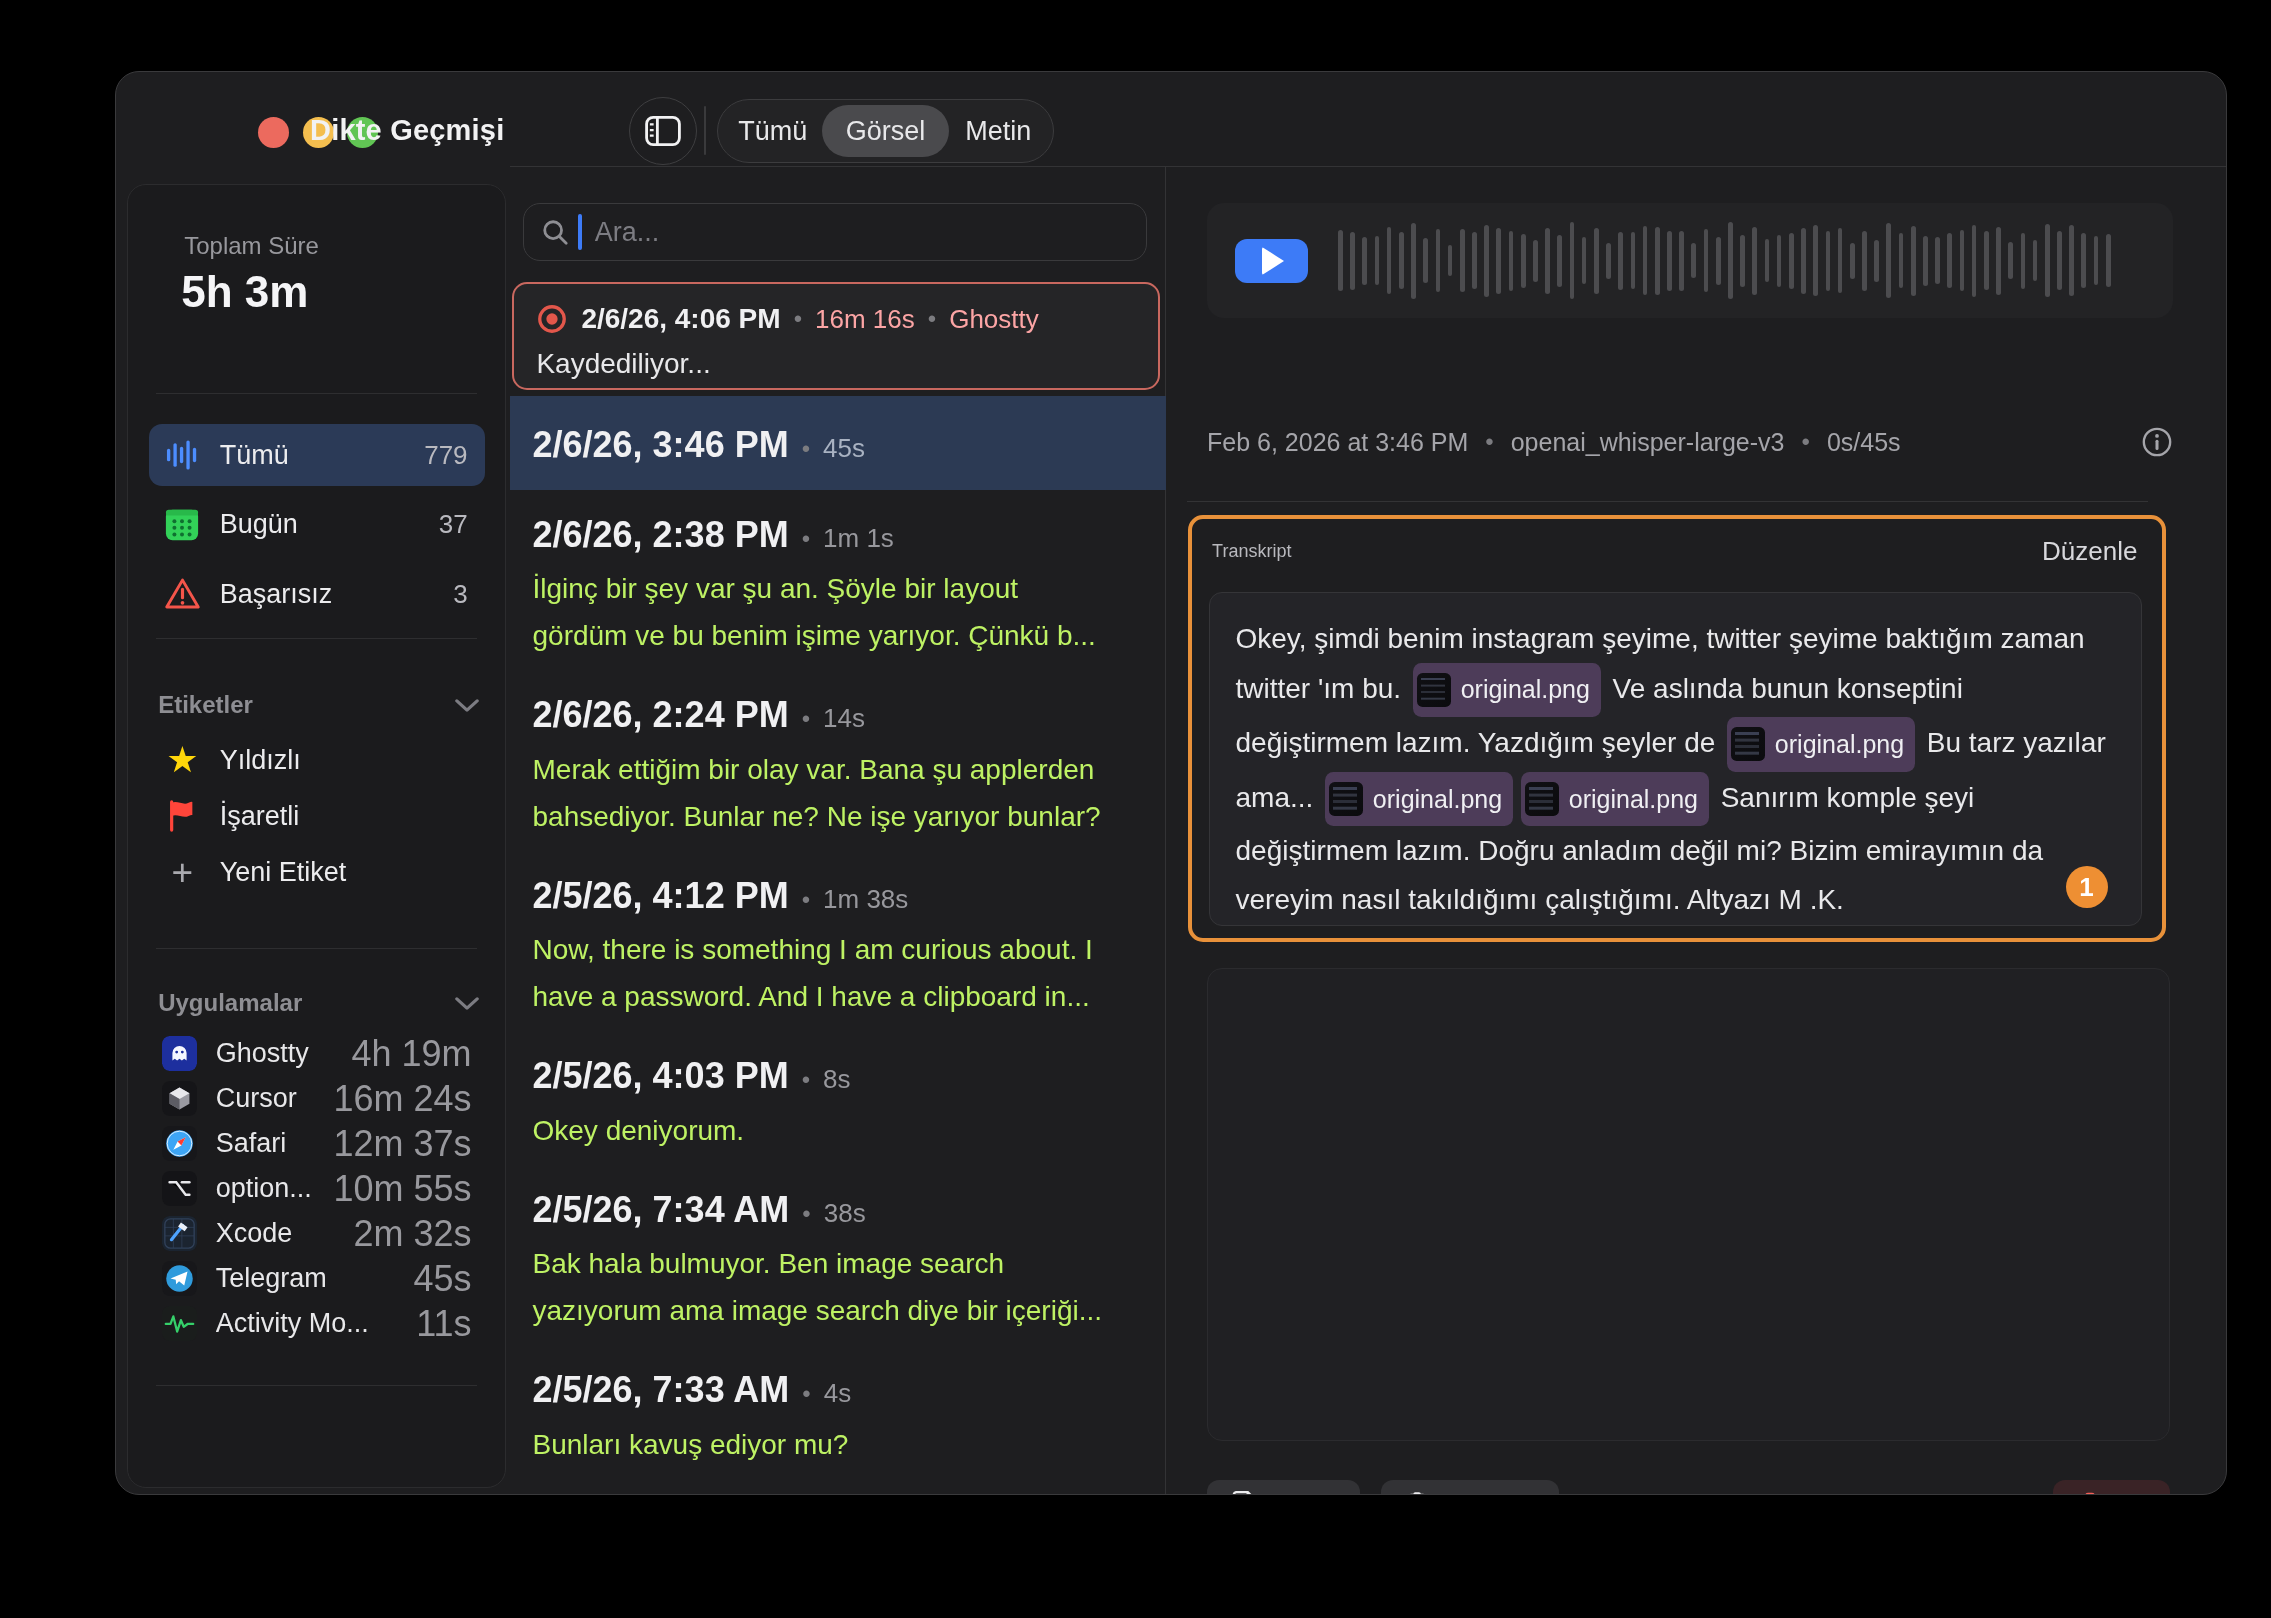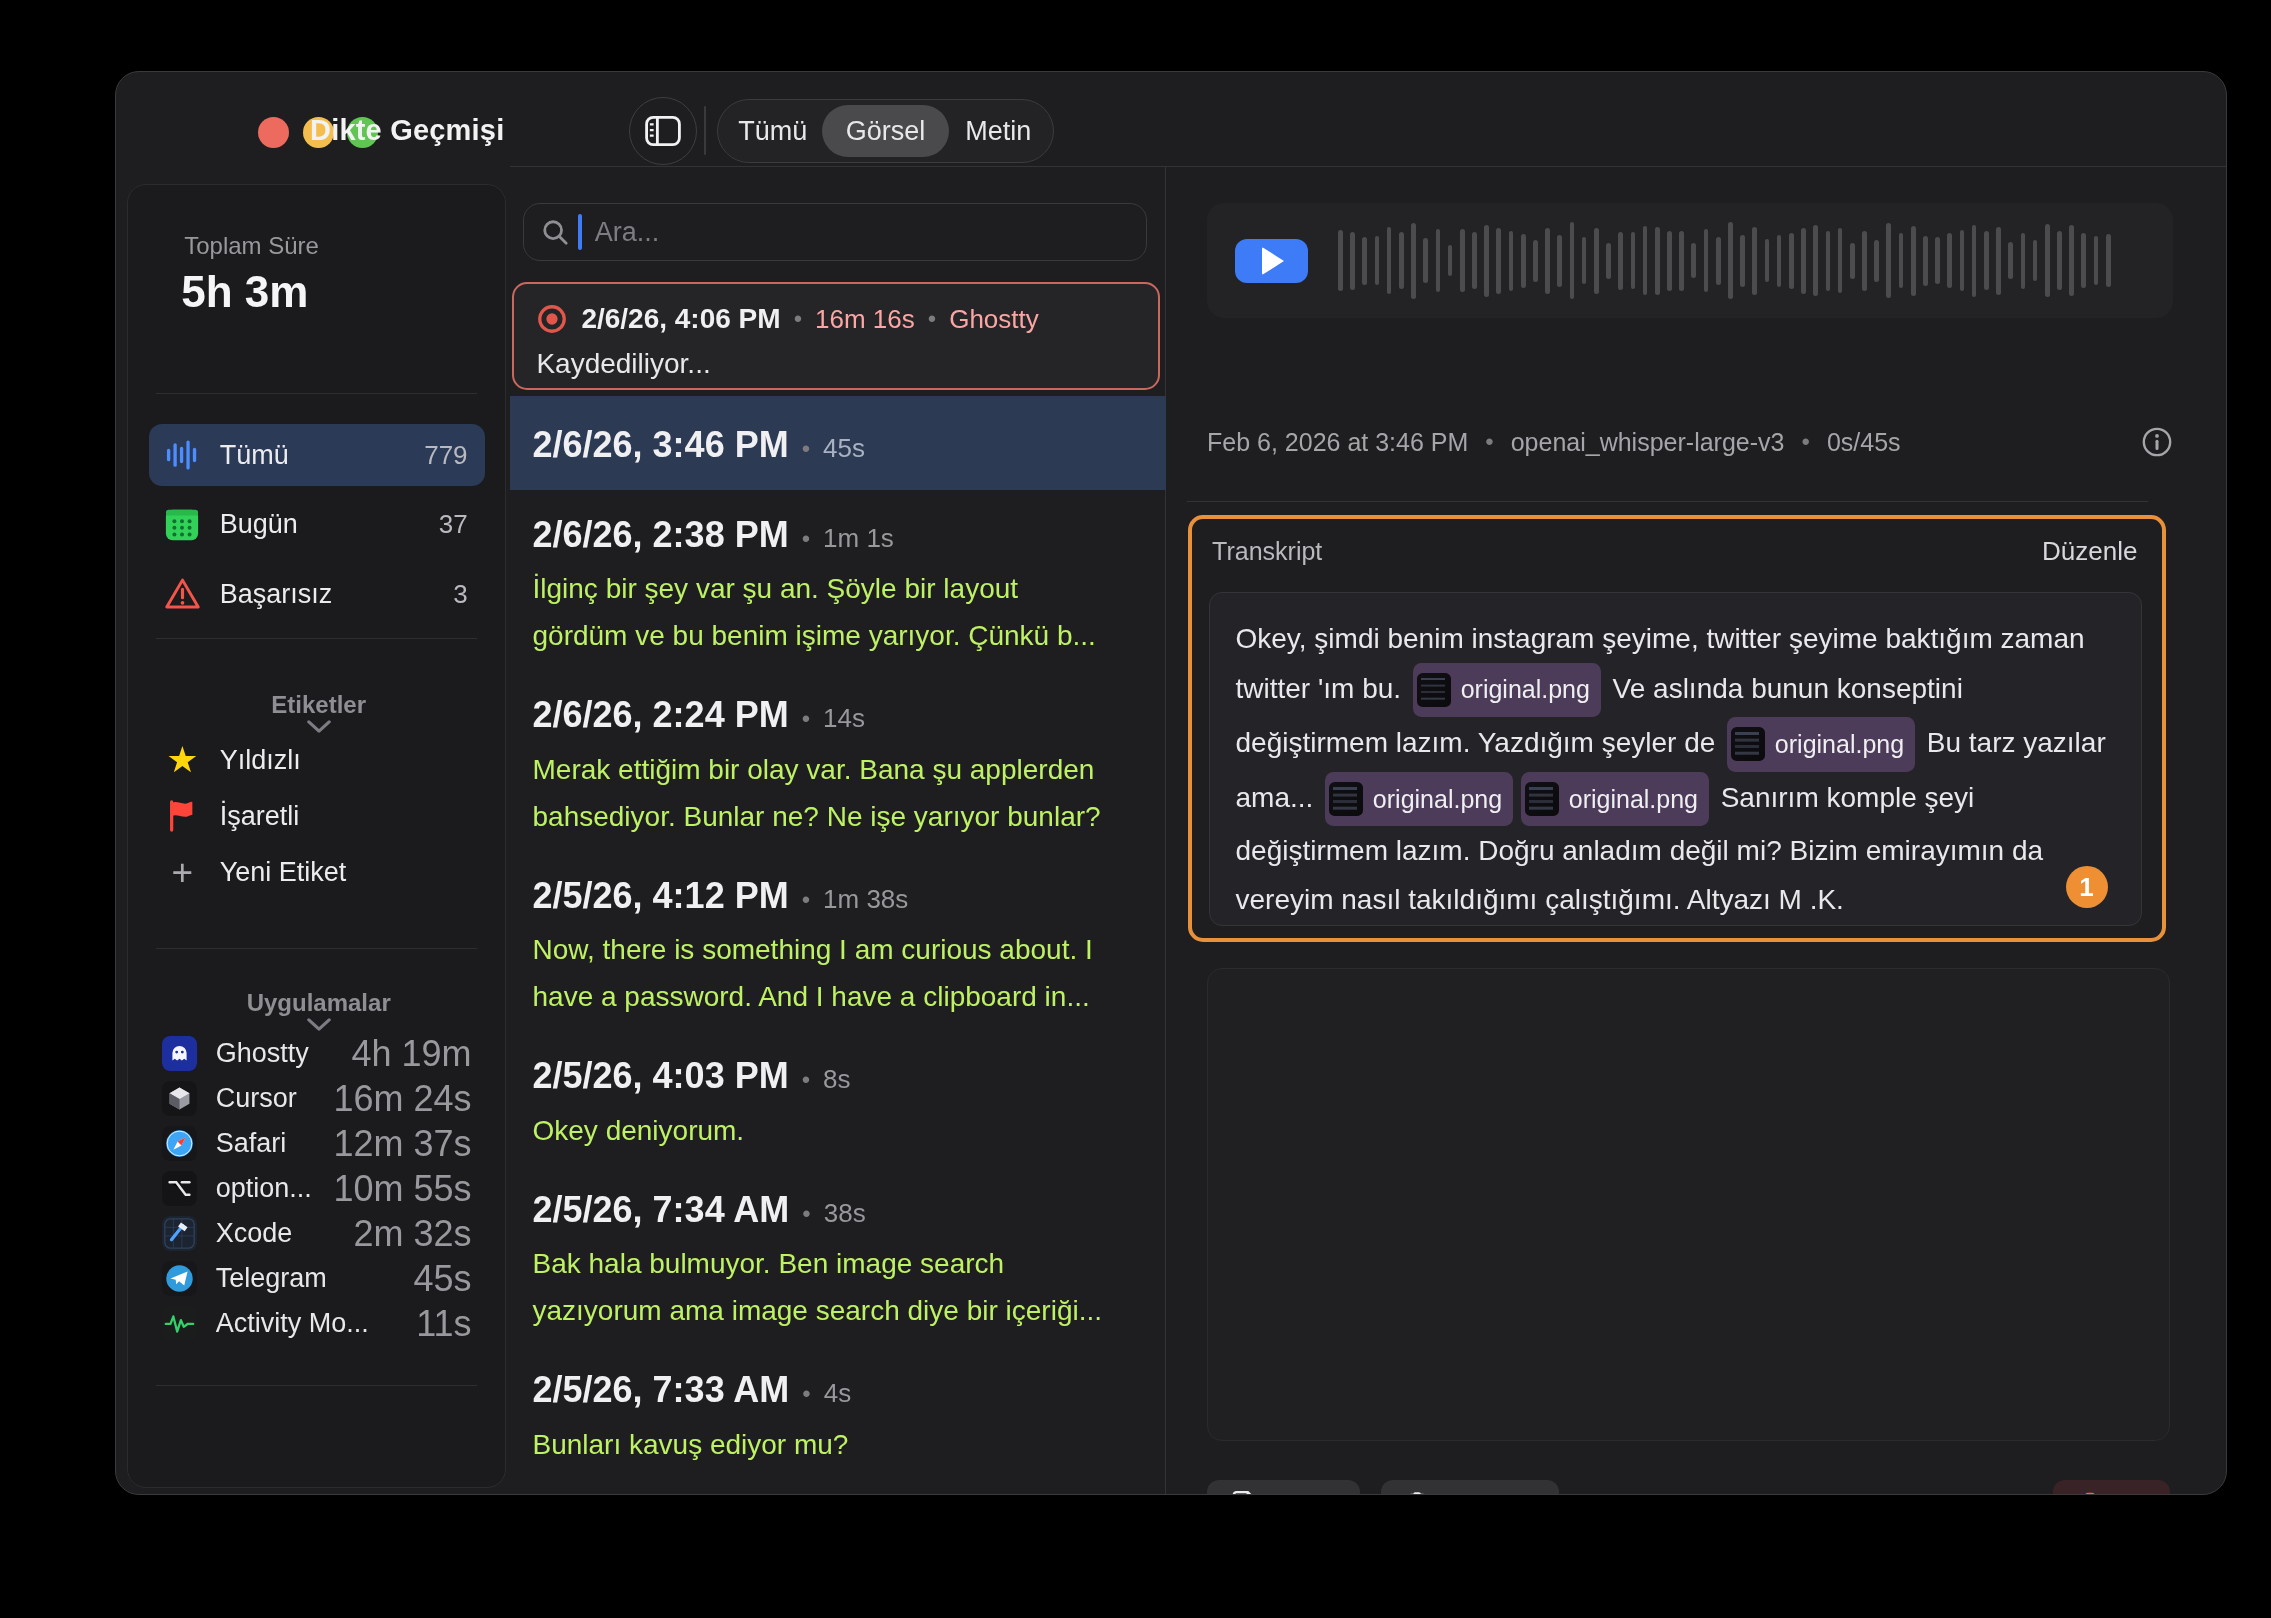--- a/index.html
+++ b/index.html
@@ -29,21 +29,21 @@
   .sb-label{position:absolute;left:56px;top:47px;font-size:24px;color:#98989D;}
   .sb-total{position:absolute;left:53px;top:82px;font-size:44px;font-weight:700;color:#F5F5F7;}
   .sb-div{position:absolute;left:28px;right:28px;height:0.9px;background:#2E2E30;}
   .sb-rows{position:absolute;left:20.6px;right:20.6px;display:flex;flex-direction:column;gap:7.5px;}
   .sb-row{height:62px;display:flex;align-items:center;padding:0 17px 0 13px;border-radius:13px;color:#ECECEE;font-size:27px;}
   .sb-row.selected{background:#2B3A57;}
   .sb-row .ic{width:41px;height:41px;display:flex;align-items:center;justify-content:center;margin-right:17px;flex:0 0 41px;}
   .sb-row .lbl{flex:1;}
   .sb-row .cnt{color:#B9B9BF;font-size:26px;}
   .sb-header{position:absolute;left:30px;right:26px;display:flex;align-items:center;justify-content:space-between;
-    color:#8E8E93;font-size:24px;font-weight:600;flex-direction:column;}
+    color:#8E8E93;font-size:24px;font-weight:600;}
   .tag-rows{position:absolute;left:20.6px;right:20.6px;display:flex;flex-direction:column;}
   .tag-row{height:56px;display:flex;align-items:center;padding:0 13px;color:#ECECEE;font-size:27px;border-radius:11.2px;}
   .tag-row .ic{width:41px;height:41px;display:flex;align-items:center;justify-content:center;margin-right:17px;font-size:32px;}
   .app-rows{position:absolute;left:20.6px;right:20.6px;display:flex;flex-direction:column;}
   .app-row{height:45px;display:flex;align-items:center;padding:0 13px;color:#E8E8EA;font-size:27px;}
   .app-row .aic{width:35px;height:35px;border-radius:7.5px;margin-right:19px;flex:0 0 35px;overflow:hidden;display:flex;align-items:center;justify-content:center;}
   .app-row .nm{flex:1;white-space:nowrap;overflow:hidden;}
   .app-row .dur{color:#98989D;font-size:36px;white-space:nowrap;}
   .star{color:#FFD60A;font-size:36px;line-height:1;}
   .plus{color:#A9A9AE;font-size:37px;line-height:1;font-weight:300;}
@@ -79,21 +79,21 @@
     justify-content:center;flex:0 0 73px;}
   .play-tri{width:0;height:0;border-left:22.5px solid #fff;border-top:14px solid transparent;border-bottom:14px solid transparent;margin-left:3.7px;border-radius:1.9px;}
   .wave{flex:1;margin-left:30px;height:90px;display:flex;align-items:center;gap:7.5px;overflow:hidden;}
   .wave i{display:block;width:4.7px;background:#4C4C4F;border-radius:2.8px;flex:0 0 4.7px;}
   .meta-row{position:absolute;left:41px;top:260px;right:53px;display:flex;align-items:center;gap:17px;
     font-size:25px;color:#A5A5AA;}
   .meta-row .info{margin-left:auto;}
   .sect-div{position:absolute;left:20.6px;top:335px;width:961px;height:0.9px;background:#333335;}
   .tr-box{position:absolute;left:21.5px;top:349px;width:978px;height:427px;border:4.7px solid #E8913A;border-radius:15px;}
   .tr-head{position:absolute;left:20.6px;right:24px;top:17px;display:flex;justify-content:space-between;align-items:center;}
-  .tr-title{font-size:25px;color:#B9B9BE;}
+  .tr-title{font-size:18px;color:#B9B9BE;}
   .tr-edit{font-size:26px;color:#D8D8DC;}
   .tr-inner{position:absolute;left:17px;right:19.7px;top:73px;bottom:12px;background:#242428;border:0.9px solid #353538;
     border-radius:13px;padding:20.6px 26px;overflow:hidden;}
   .tr-text{font-size:28px;line-height:49px;color:#E9E9EB;}
   .chip{display:inline-flex;align-items:center;gap:9.4px;background:#4D3C59;border-radius:8.4px;
     padding:2.8px 11.2px 2.8px 4.7px;vertical-align:-9.4px;margin:0 3.7px;}
   .chip .thumb{width:34px;height:34px;border-radius:5.6px;background:
     linear-gradient(135deg,#101014 0%,#0b0b0e 100%);position:relative;overflow:hidden;flex:0 0 34px;}
   .chip .thumb:after{content:"";position:absolute;left:3.7px;top:4.7px;width:24px;height:2.8px;background:#3a3f52;box-shadow:0 6.6px 0 #31343f,0 13px 0 #2b2e38,0 19.7px 0 #343845;}
   .chip .cl{font-size:25px;color:#EFEFF2;white-space:nowrap;}

